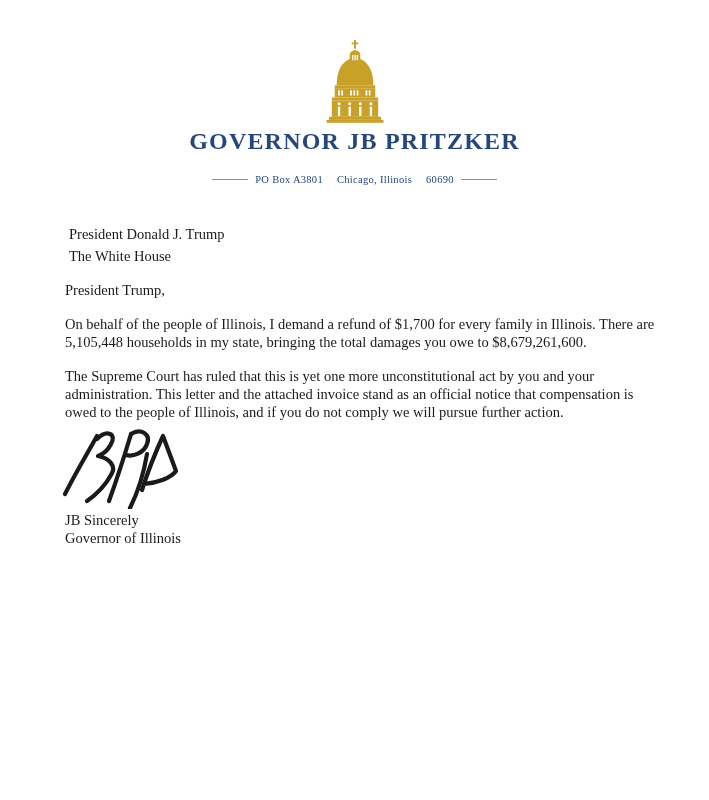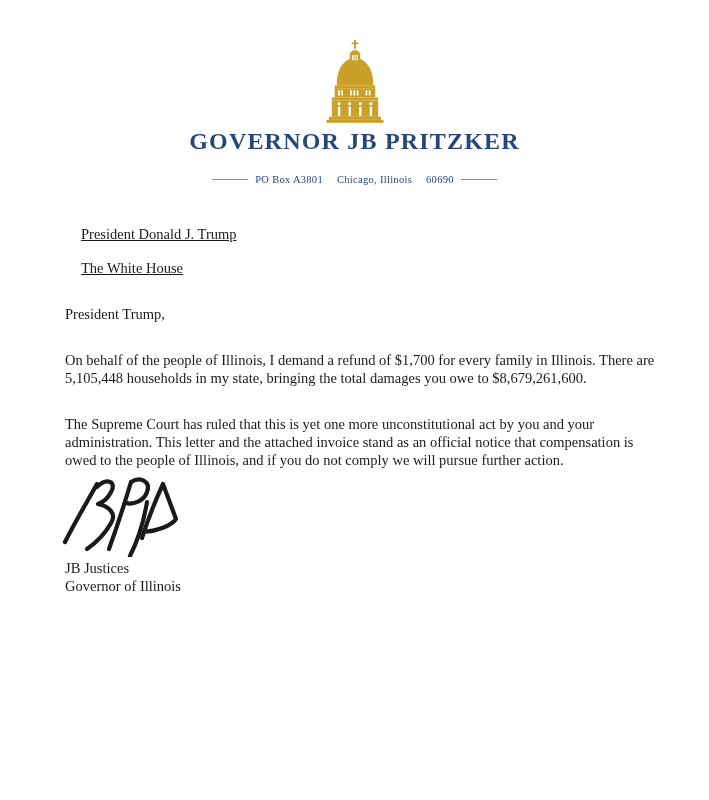--- a/index.html
+++ b/index.html
@@ -22,22 +22,22 @@
     margin-top:3px;white-space:nowrap;
   }
   .addr-row{
     display:flex;align-items:center;margin-top:5px;
     color:var(--navy);font-size:10.5px;letter-spacing:.3px;white-space:nowrap;
   }
   .addr-row .seg{margin:14px 7px;}
   .hrule{width:36px;height:1px;background:var(--rule);}
   
   .content{margin:26px 52px 0 65px;font-size:14.5px;line-height:18px;}
-  .recipient div{margin:16px;text-decoration:underline;}
-  .content p{margin:28px 0 0;}
+  .recipient div{margin:4px;}
+  .content p{margin:16px 0 0;}
   .signature{display:block;margin:3px 0 2px -6px;}
   .signer div{margin:0;}
 </style>
 </head>
 <body>
 
 <div class="page">
 
   <header class="letterhead">
 
@@ -107,18 +107,18 @@
         <path d="M6 70 C16 50 28 30 38 12"></path>
         <path d="M38 15 C48 5 58 10 52 20 C48 28 42 31 39 32 C50 34 58 42 52 51 C46 62 38 70 28 77"></path>
         <path d="M50 77 C58 55 66 30 72 10"></path>
         <path d="M72 10 C82 4 92 10 88 20 C85 29 74 33 67 31"></path>
         <path d="M83 66 C90 44 98 25 104 12 L117 47 C112 54 98 59 85 60"></path>
         <path d="M88 30 C85 48 79 68 71 84"></path>
       </g>
     </svg>
 
     <div class="signer">
-      <div>JB Justices</div>
+      <div>JB Sincerely</div>
       <div>Governor of Illinois</div>
     </div>
 
   </main>
 </div>
 
 </body></html>

